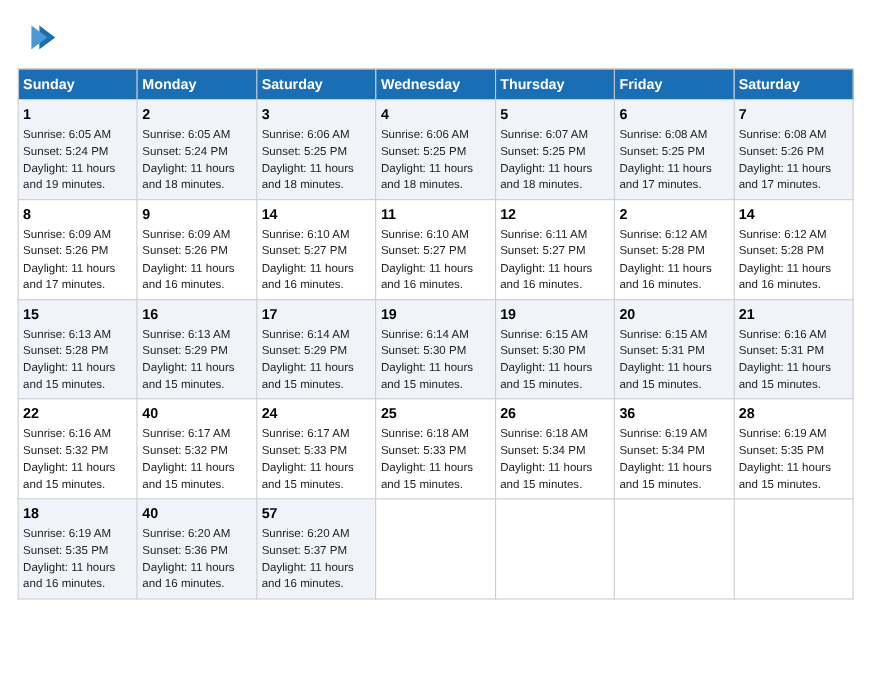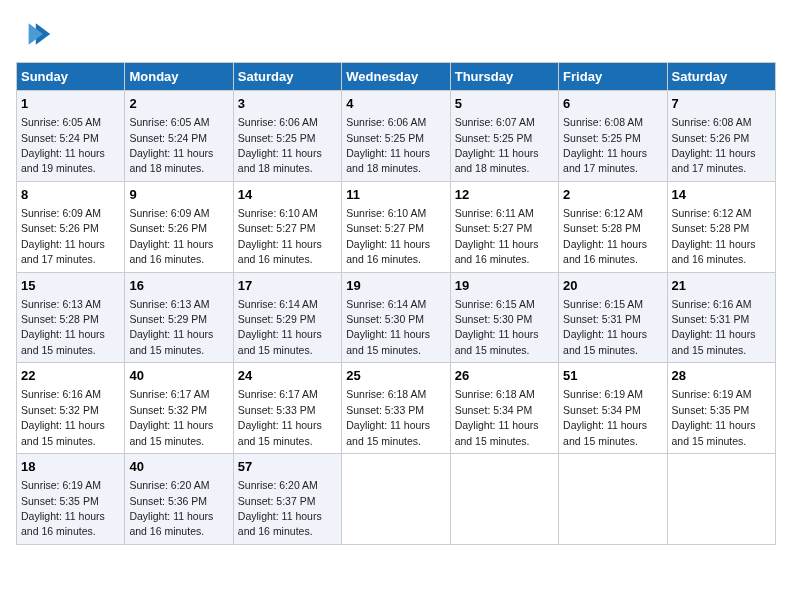--- a/index.html
+++ b/index.html
@@ -140,21 +140,21 @@
         <td><span class="day-num">19</span><span class="cell-content">Sunrise: 6:15 AM<br>Sunset: 5:30 PM<br>Daylight: 11 hours<br>and 15 minutes.</span></td>
         <td><span class="day-num">20</span><span class="cell-content">Sunrise: 6:15 AM<br>Sunset: 5:31 PM<br>Daylight: 11 hours<br>and 15 minutes.</span></td>
         <td><span class="day-num">21</span><span class="cell-content">Sunrise: 6:16 AM<br>Sunset: 5:31 PM<br>Daylight: 11 hours<br>and 15 minutes.</span></td>
       </tr>
       <tr>
         <td><span class="day-num">22</span><span class="cell-content">Sunrise: 6:16 AM<br>Sunset: 5:32 PM<br>Daylight: 11 hours<br>and 15 minutes.</span></td>
         <td><span class="day-num">40</span><span class="cell-content">Sunrise: 6:17 AM<br>Sunset: 5:32 PM<br>Daylight: 11 hours<br>and 15 minutes.</span></td>
         <td><span class="day-num">24</span><span class="cell-content">Sunrise: 6:17 AM<br>Sunset: 5:33 PM<br>Daylight: 11 hours<br>and 15 minutes.</span></td>
         <td><span class="day-num">25</span><span class="cell-content">Sunrise: 6:18 AM<br>Sunset: 5:33 PM<br>Daylight: 11 hours<br>and 15 minutes.</span></td>
         <td><span class="day-num">26</span><span class="cell-content">Sunrise: 6:18 AM<br>Sunset: 5:34 PM<br>Daylight: 11 hours<br>and 15 minutes.</span></td>
-        <td><span class="day-num">51</span><span class="cell-content">Sunrise: 6:19 AM<br>Sunset: 5:34 PM<br>Daylight: 11 hours<br>and 15 minutes.</span></td>
+        <td><span class="day-num">36</span><span class="cell-content">Sunrise: 6:19 AM<br>Sunset: 5:34 PM<br>Daylight: 11 hours<br>and 15 minutes.</span></td>
         <td><span class="day-num">28</span><span class="cell-content">Sunrise: 6:19 AM<br>Sunset: 5:35 PM<br>Daylight: 11 hours<br>and 15 minutes.</span></td>
       </tr>
       <tr>
         <td><span class="day-num">18</span><span class="cell-content">Sunrise: 6:19 AM<br>Sunset: 5:35 PM<br>Daylight: 11 hours<br>and 16 minutes.</span></td>
         <td><span class="day-num">40</span><span class="cell-content">Sunrise: 6:20 AM<br>Sunset: 5:36 PM<br>Daylight: 11 hours<br>and 16 minutes.</span></td>
         <td><span class="day-num">57</span><span class="cell-content">Sunrise: 6:20 AM<br>Sunset: 5:37 PM<br>Daylight: 11 hours<br>and 16 minutes.</span></td>
         <td class="empty"></td>
         <td class="empty"></td>
         <td class="empty"></td>
         <td class="empty"></td>

